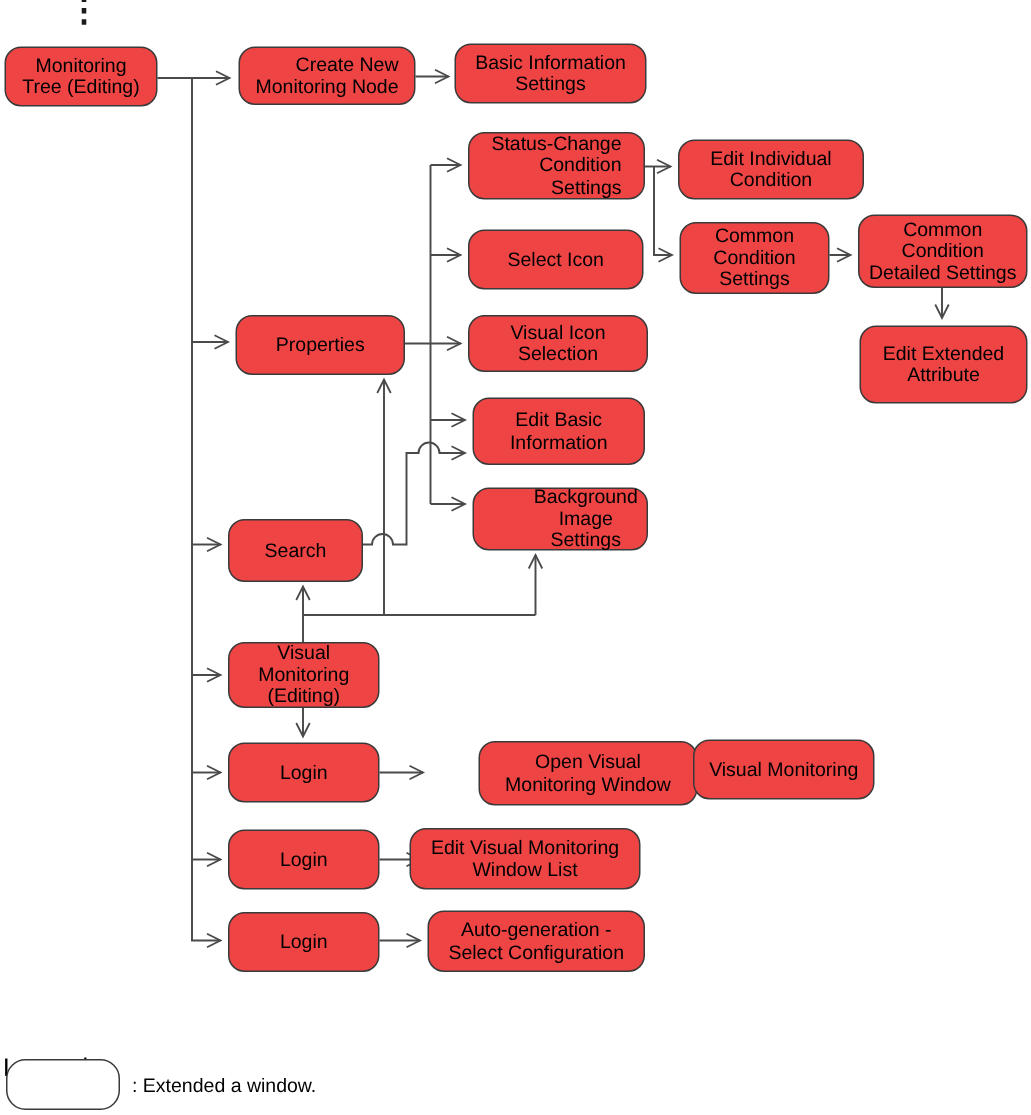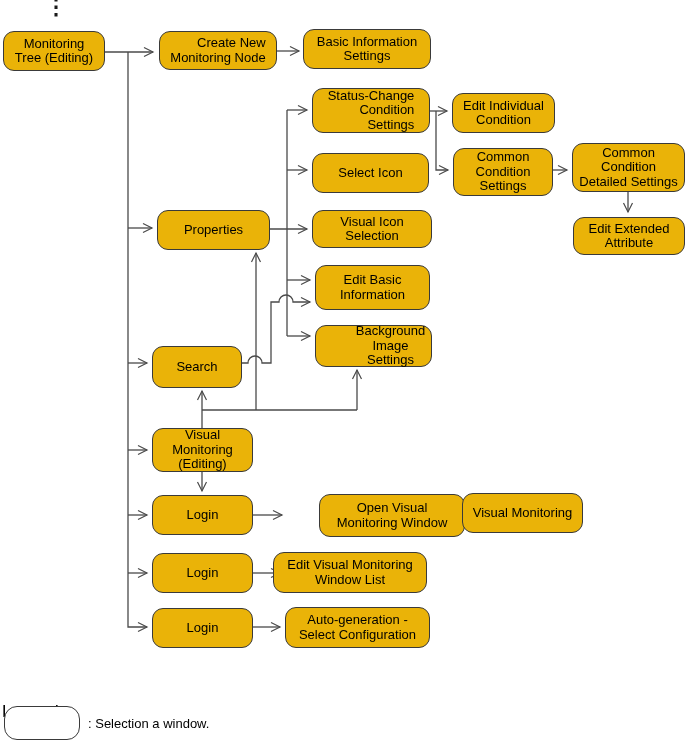--- a/index.html
+++ b/index.html
@@ -1,21 +1,21 @@
 <!DOCTYPE html>
 <html><head>
 <meta charset="utf-8">
 <style>
   html,body{margin:0;padding:0;background:#fff;}
   body{width:687px;height:743px;font-family:"Liberation Sans",sans-serif;color:#000;}
   .stage{position:relative;width:687px;height:743px;background:#fff;overflow:hidden;}
   .stage svg{position:absolute;left:0;top:0;}
   .node{
     position:absolute;box-sizing:border-box;
-    border:1.5px solid #3a3a3a;border-radius:11px;background:#eab308;
+    border:1.5px solid #3a3a3a;border-radius:11px;background:#ef4444;
     display:flex;align-items:center;justify-content:center;
     text-align:center;font-size:13px;line-height:14.5px;
     white-space:pre-line;padding:1px 2px;
   }
   .ellipsis{
     position:absolute;left:44px;top:-6px;width:24px;text-align:center;
     font-size:22px;font-weight:bold;letter-spacing:0;color:#1a1a1a;
   }
   .legend-title{position:absolute;left:2px;top:702px;font-size:17px;}
   .legend-shape{
@@ -78,30 +78,30 @@
   <div id="nodes">
       <div class="node" style="left: 3px; top: 31px; width: 102px; height: 40px;">Monitoring
 Tree (Editing)</div>
       <div class="node" style="left: 159px; top: 31px; width: 118px; height: 39px; text-align: right;">Create New
 Monitoring Node</div>
       <div class="node" style="left: 303px; top: 29px; width: 128px; height: 40px;">Basic Information
 Settings</div>
       <div class="node" style="left: 312px; top: 88px; width: 118px; height: 45px; text-align: right;">Status-Change
 Condition
 Settings</div>
-      <div class="node" style="left: 452px; top: 93px; width: 103px; height: 40px;">Edit Individual
+      <div class="node" style="left: 452px; top: 93px; width: 124px; height: 40px;">Edit Individual
 Condition</div>
       <div class="node" style="left: 312px; top: 153px; width: 117px; height: 40px;">Select Icon</div>
       <div class="node" style="left: 453px; top: 148px; width: 100px; height: 48px;">Common
 Condition
 Settings</div>
       <div class="node" style="left: 572px; top: 143px; width: 113px; height: 49px;">Common
 Condition
 Detailed Settings</div>
-      <div class="node" style="left: 573px; top: 217px; width: 112px; height: 38px;">Edit Extended
+      <div class="node" style="left: 573px; top: 217px; width: 112px; height: 52px;">Edit Extended
 Attribute</div>
       <div class="node" style="left: 312px; top: 210px; width: 120px; height: 38px;">Visual Icon
 Selection</div>
       <div class="node" style="left: 157px; top: 210px; width: 113px; height: 40px;">Properties</div>
       <div class="node" style="left: 315px; top: 265px; width: 115px; height: 45px;">Edit Basic
 Information</div>
       <div class="node" style="left: 315px; top: 325px; width: 117px; height: 42px; padding-left: 36px;">Background
 Image Settings</div>
       <div class="node" style="left: 152px; top: 346px; width: 90px; height: 42px;">Search</div>
       <div class="node" style="left: 152px; top: 428px; width: 101px; height: 44px;">Visual
@@ -114,15 +114,15 @@
       <div class="node" style="left: 152px; top: 553px; width: 101px; height: 40px;">Login</div>
       <div class="node" style="left: 273px; top: 552px; width: 154px; height: 41px;">Edit Visual Monitoring
 Window List</div>
       <div class="node" style="left: 152px; top: 608px; width: 101px; height: 40px;">Login</div>
       <div class="node" style="left: 285px; top: 607px; width: 145px; height: 41px;">Auto-generation -
 Select Configuration</div>
     </div>
 
   <div class="legend-title">Legend:</div>
   <div class="legend-shape"></div>
-  <div class="legend-note">: Selection a window.</div>
+  <div class="legend-note">: Extended a window.</div>
 
 </div>
 
 </body></html>

